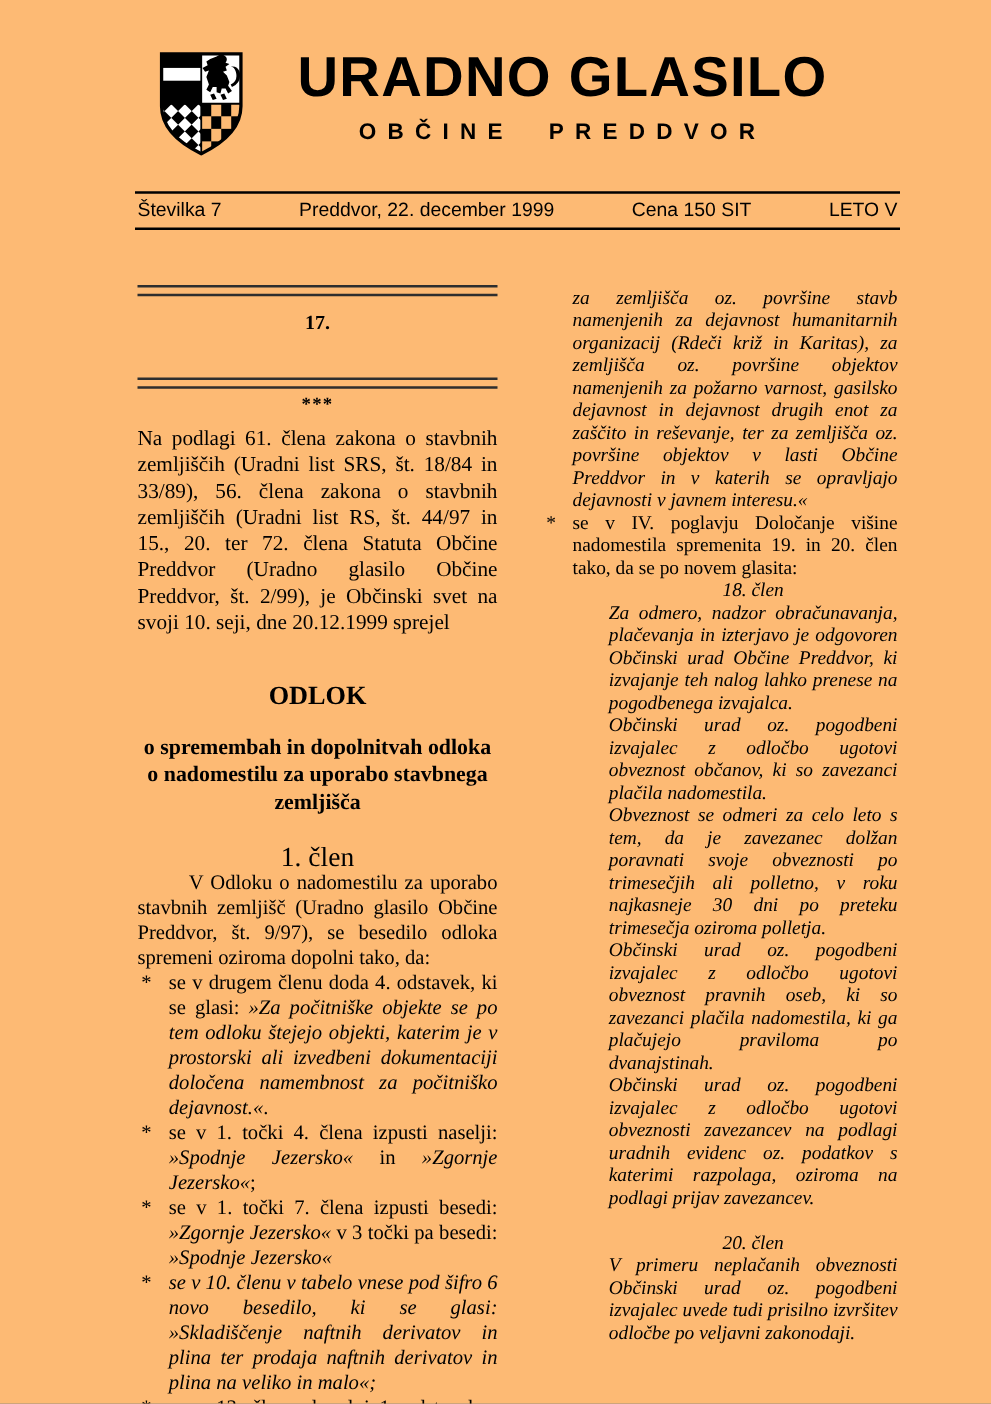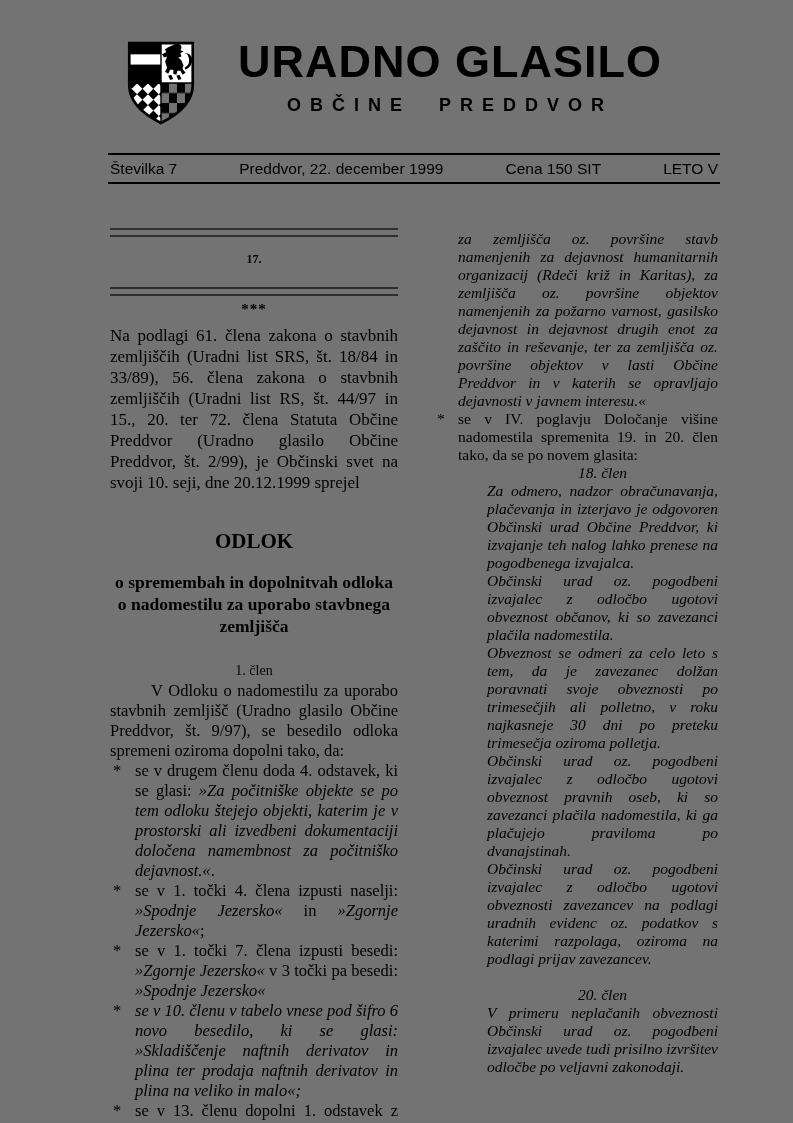--- a/index.html
+++ b/index.html
@@ -1,18 +1,18 @@
 <!DOCTYPE html>
 <html><head>
 <meta charset="utf-8">
 <style>
   html,body{margin:0;padding:0;background:#888;}
   .page{
     position:relative;width:793px;height:1123px;margin:0 auto;
-    background:#737373;color:#000;overflow:hidden;
+    background:#fdba74;color:#000;overflow:hidden;
     font-family:"Liberation Serif", serif;
   }
   
   .crest{position:absolute;left:126px;top:40px;width:70px;height:86px;}
   .masthead{position:absolute;left:205px;top:38px;width:490px;text-align:center;
     font-family:"Liberation Sans", sans-serif;font-weight:bold;color:#000;}
   .masthead .t1{font-size:45px;line-height:48px;letter-spacing:1px;white-space:nowrap;}
   .masthead .t2{font-size:18px;line-height:30px;letter-spacing:9px;word-spacing:14px;margin-top:4px;white-space:nowrap;}
   
   .meta-band{
@@ -24,26 +24,26 @@
   }
   .meta-band span{white-space:nowrap;}
   
   .col{position:absolute;top:228px;}
   .col.left{left:110px;width:288px;font-size:16.5px;line-height:20px;}
   .col.right{left:437px;width:281px;top:230px;font-size:15.5px;line-height:18px;}
   .just{text-align:justify;}
   .it{font-style:italic;}
   .center{text-align:center;}
   .double-rule{height:5px;border-top:2px solid #2e2e2e;border-bottom:2px solid #2e2e2e;}
-  .item-number{font-weight:bold;font-size:12px;margin-top:12px;margin-bottom:18px;}
+  .item-number{font-weight:bold;font-size:16px;margin-top:12px;margin-bottom:33px;}
   .stars{font-weight:bold;font-size:15px;margin-top:3px;letter-spacing:1px;}
   .preamble{margin-top:6px;font-size:17px;line-height:21px;}
   .decree-title{font-weight:bold;font-size:21px;margin-top:38px;}
   .decree-subtitle{font-weight:bold;font-size:17.5px;line-height:22px;margin-top:20px;}
-  .clen-h-left{margin-top:24px;font-size:14px;line-height:20px;}
+  .clen-h-left{margin-top:24px;font-size:22px;line-height:20px;}
   .article-intro{text-indent:41px;margin-top:0;}
   ul.amend{list-style:none;margin:0;padding:0;}
   ul.amend li{position:relative;padding-left:25px;text-align:justify;}
   ul.amend li .marker{position:absolute;left:3px;top:0;font-style:normal;}
   .col.right ul.amend li{padding-left:21px;}
   .col.right ul.amend li .marker{left:0;}
   .quote-cont{margin-left:21px;font-style:italic;}
   .clen-section{margin-left:50px;font-style:italic;}
   .clen-section .clen-h{text-align:center;}
   .clen-section p{margin:0;text-align:justify;}

